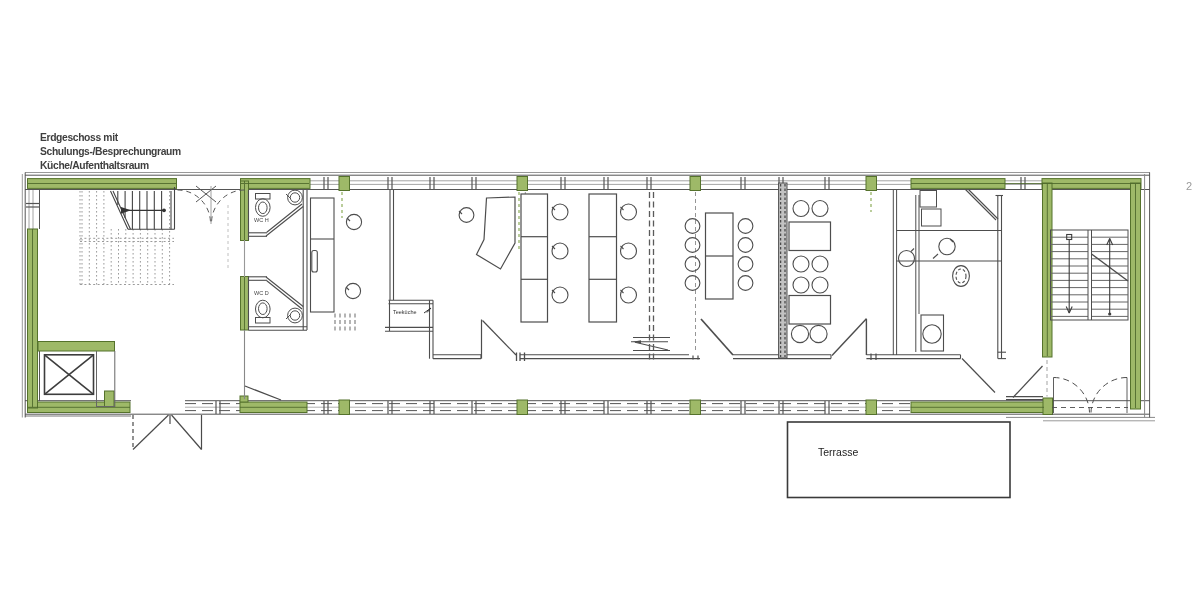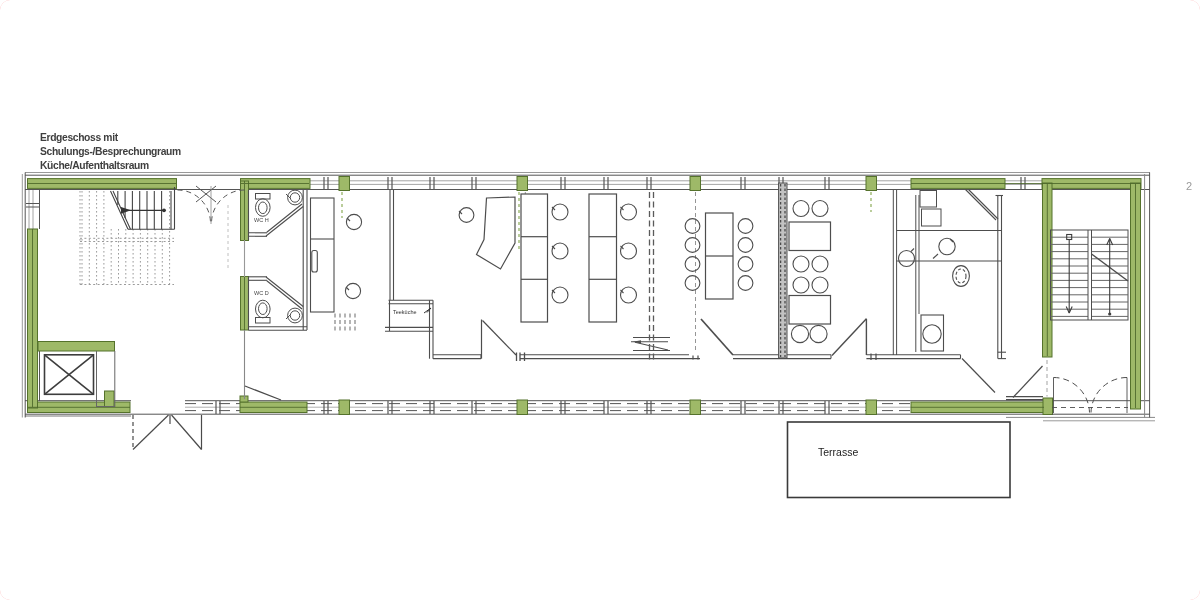--- a/index.html
+++ b/index.html
@@ -1,17 +1,17 @@
 <!DOCTYPE html>
 <html><head>
 <meta charset="utf-8">
 <style>
   html,body{margin:0;padding:0;background:#ffffff;}
   #page{width:1200px;height:600px;position:relative;background:#fca5a5;overflow:hidden;
-        font-family:"Liberation Sans", sans-serif;border-radius:10px;}
+        font-family:"Liberation Sans", sans-serif;}
   svg{position:absolute;left:0;top:0;}
   text{font-family:"Liberation Sans", sans-serif;}
 </style>
 </head>
 <body>
 <div id="page">
 <svg width="1200" height="600" viewBox="0 0 1200 600">
 
 <rect x="0" y="0" width="1200" height="600" fill="#ffffff"></rect>
 

